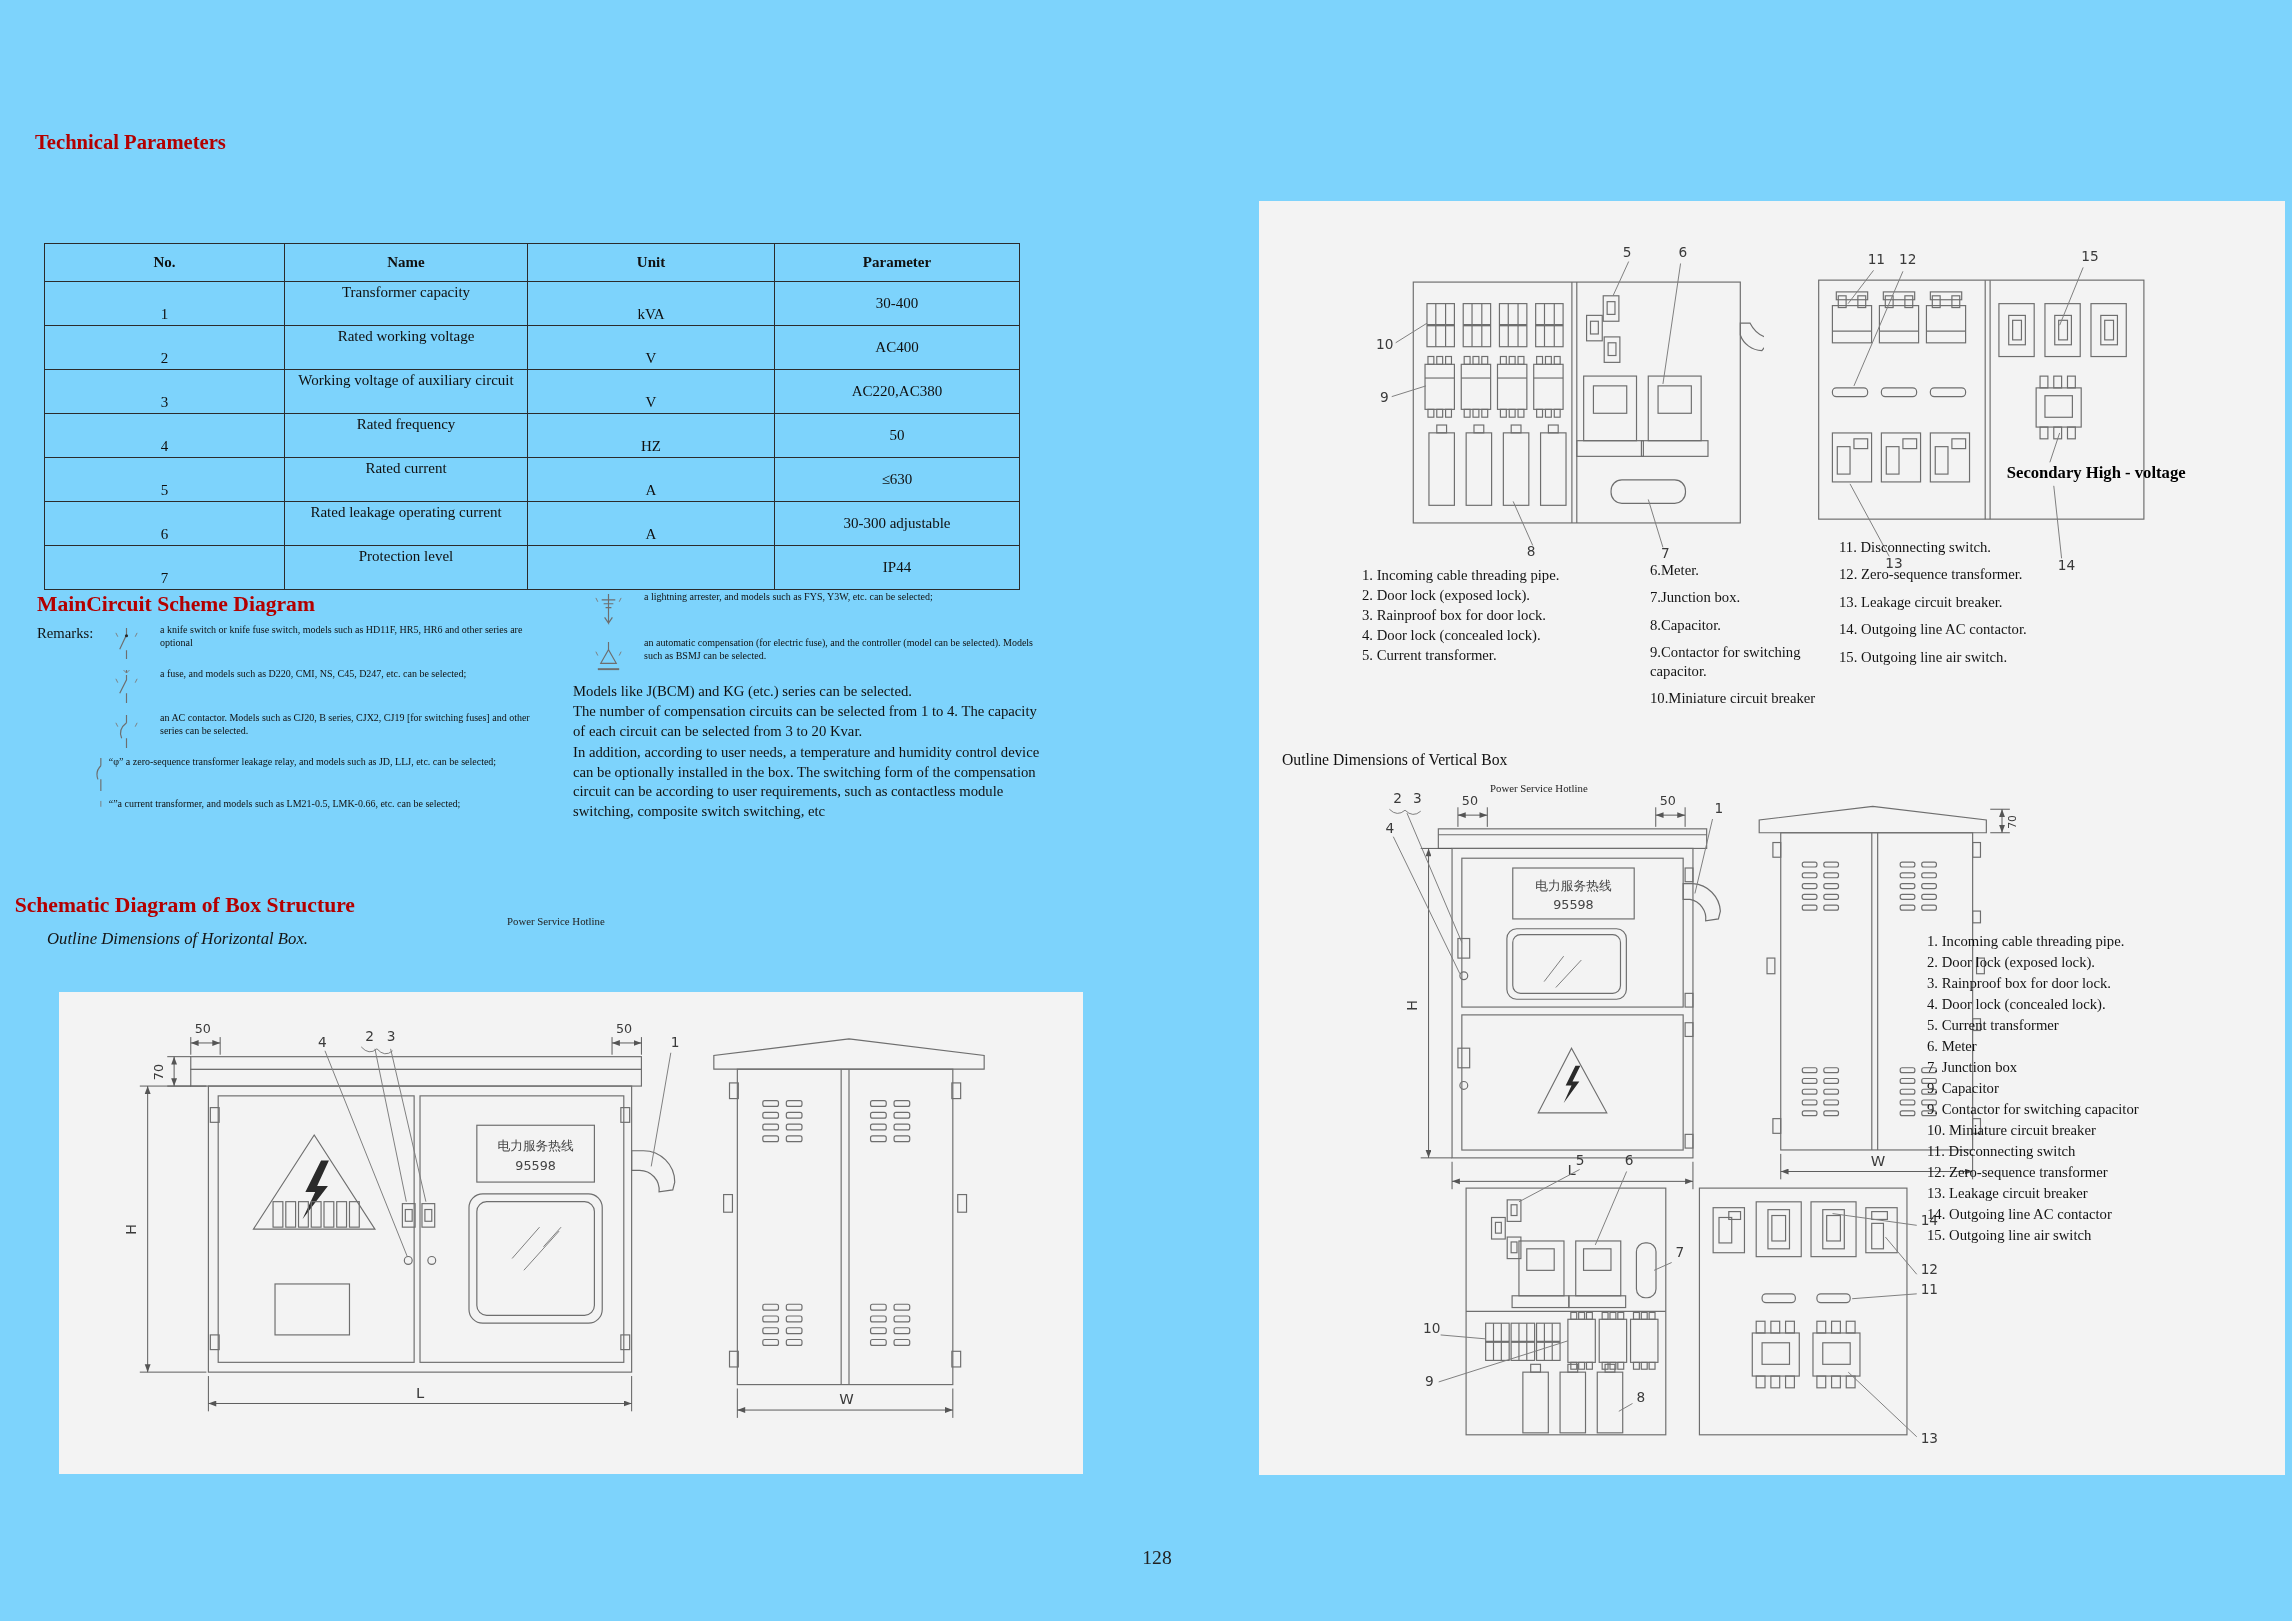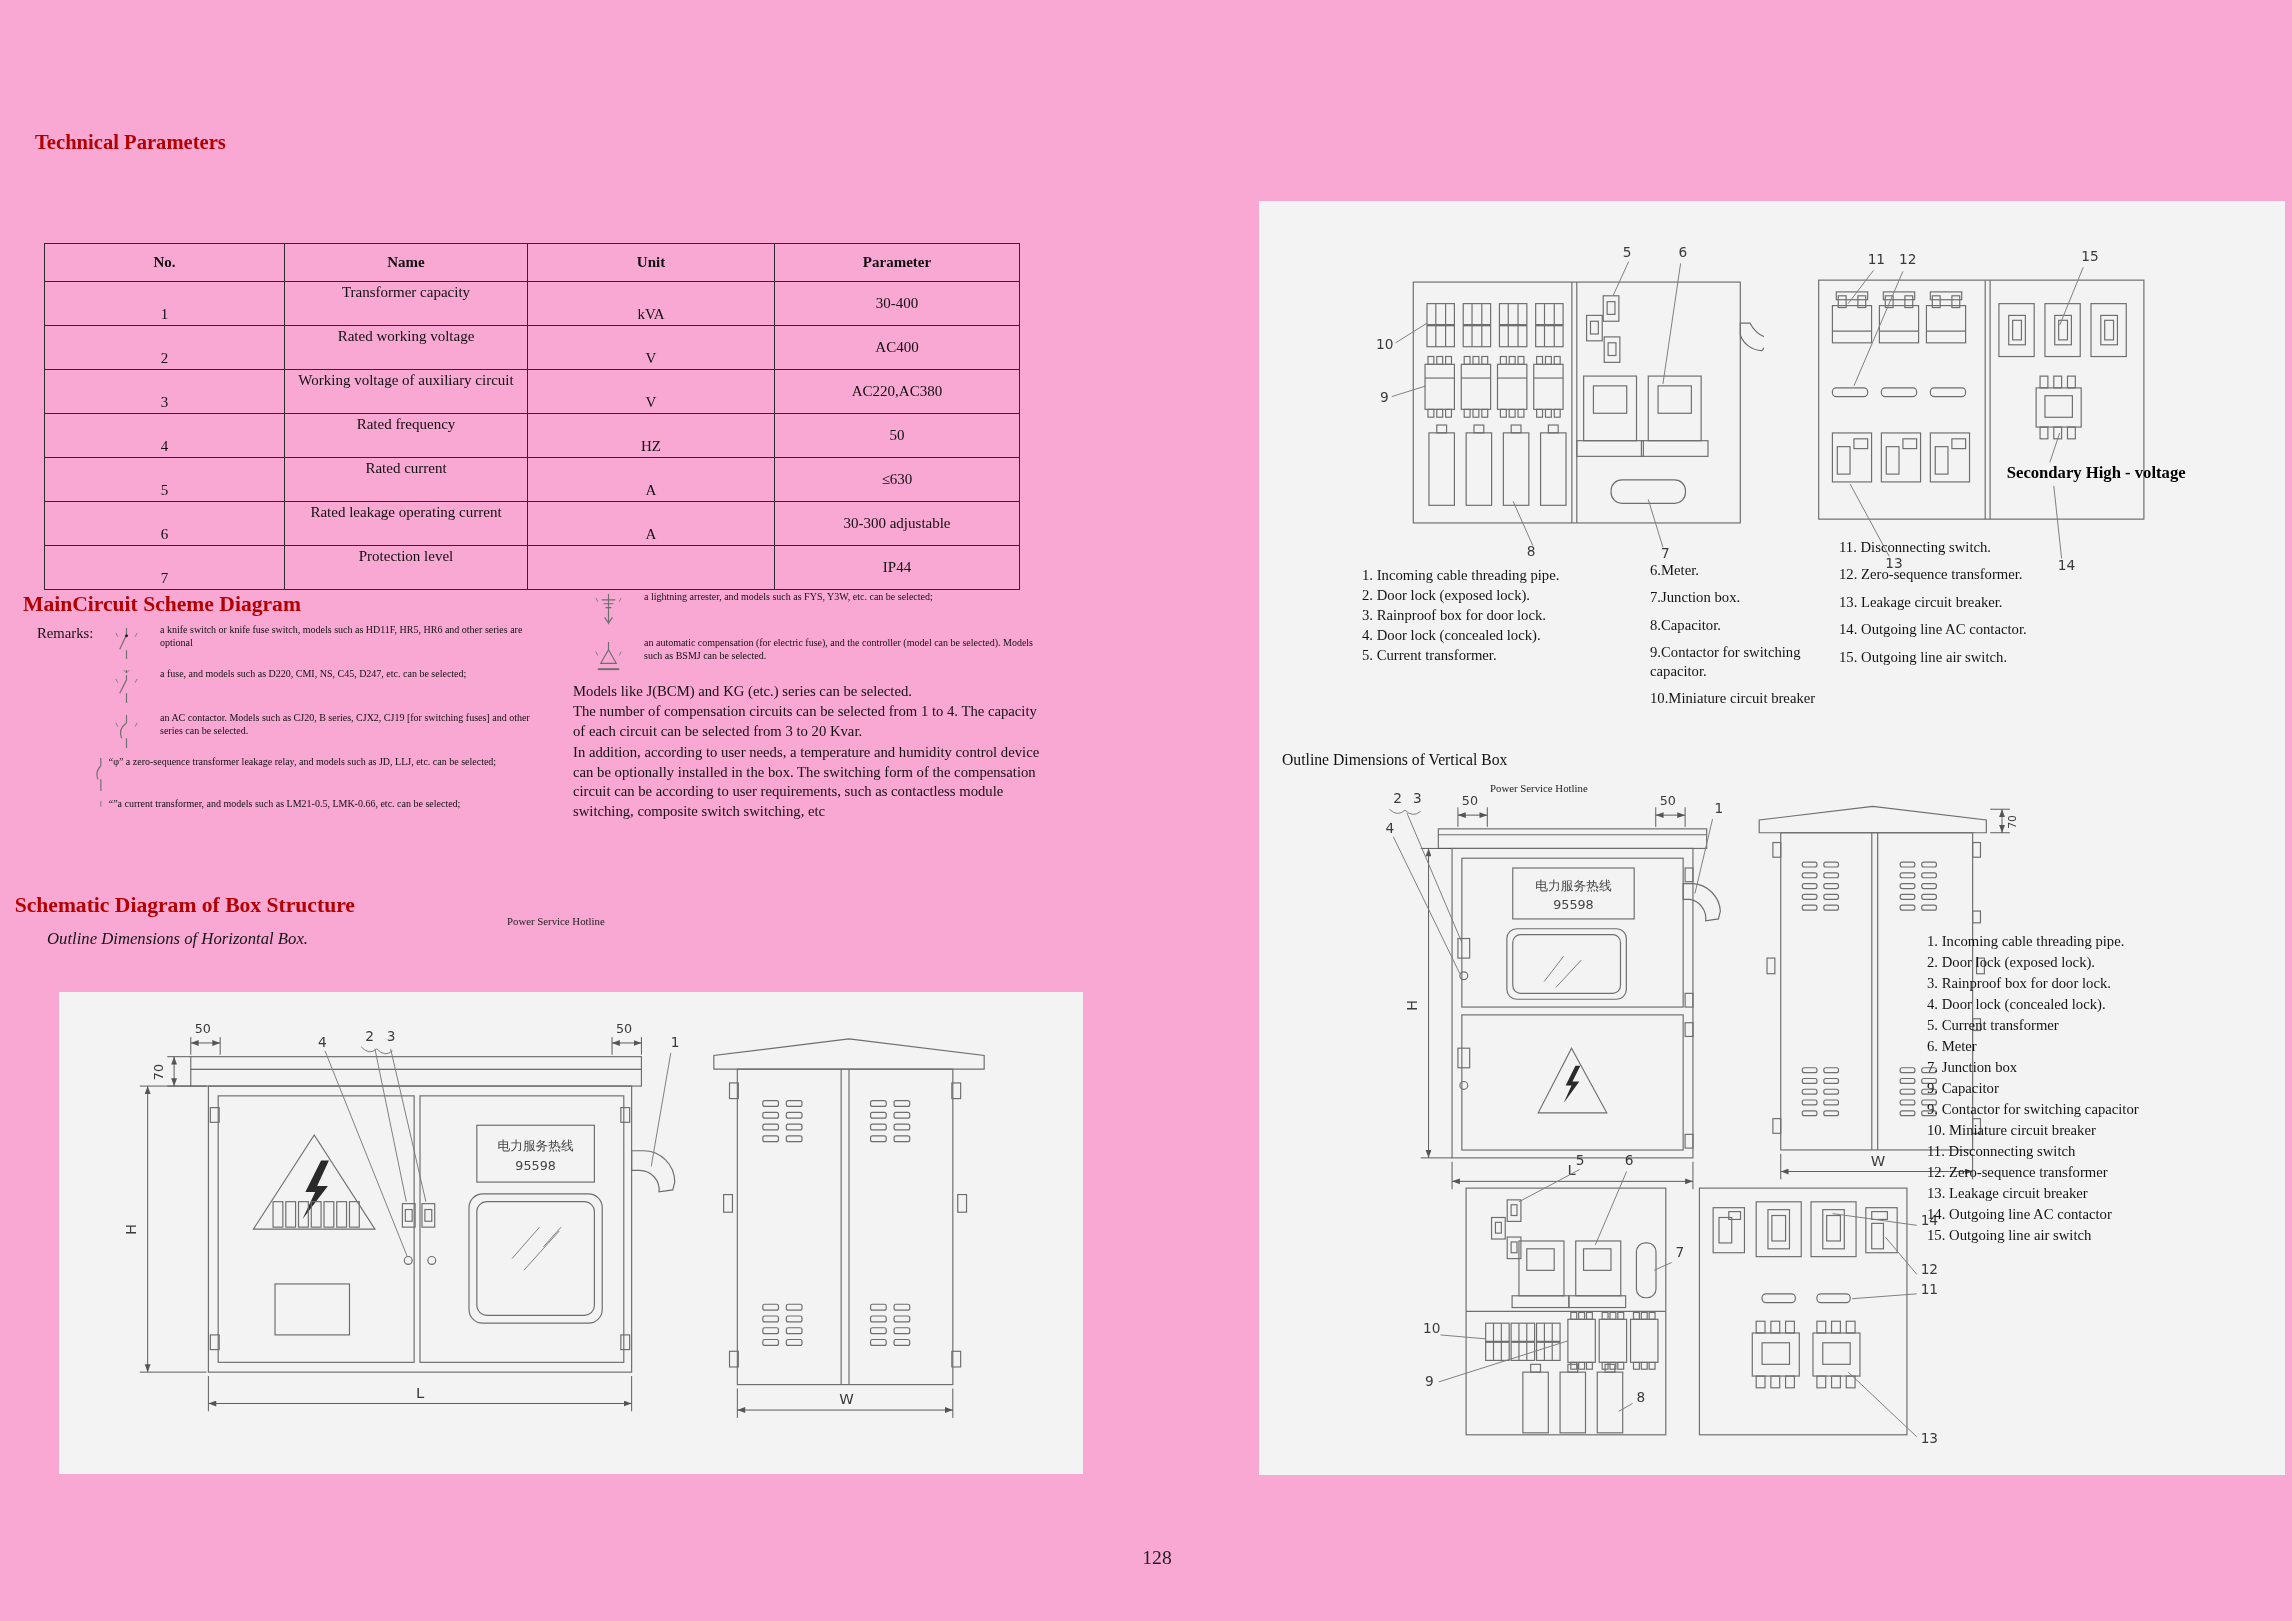--- a/index.html
+++ b/index.html
@@ -1,16 +1,16 @@
 <!DOCTYPE html>
 <html><head>
 <meta charset="utf-8">
 <style>
   html,body{margin:0;padding:0;background:#fff;}
-  .page{position:relative;width:2293px;height:1621px;background:#f9a8d4;
+  .page{position:relative;width:2293px;height:1621px;background:#7dd3fc;
         font-family:"Liberation Serif",serif;color:#111;overflow:hidden;}
   .abs{position:absolute;}
   .red-title{color:#b30000;font-weight:bold;font-family:"Liberation Serif",serif;}
   .panel{background:#f3f3f3;}
   
   .tp-table{position:absolute;border-collapse:collapse;table-layout:fixed;width:975px;
             font-size:15px;color:#101010;}
   .tp-table th,.tp-table td{border:1.6px solid #2b2b2b;text-align:center;padding:2px 5.9px;}
   .tp-table th{font-weight:bold;height:33px;vertical-align:middle;}
   .td-no{vertical-align:bottom;height:39px;}
@@ -115,21 +115,21 @@
       </tr>
       <tr>
         <td class="td-no">7</td>
         <td class="td-name">Protection level</td>
         <td class="td-unit"></td>
         <td class="td-param">IP44</td>
       </tr>
     </tbody>
   </table>
 
-  <div class="abs red-title" style="left:23px;top:592px;font-size:21.6px;">MainCircuit Scheme Diagram</div>
+  <div class="abs red-title" style="left:37px;top:592px;font-size:21.6px;">MainCircuit Scheme Diagram</div>
   <div class="abs" style="left:37px;top:625px;font-size:14.7px;">Remarks:</div>
 
   <div class="abs" style="left:93px;top:623px;width:461px;">
     <div class="sym-item">
       <span class="sym">
         <svg class="draw" width="29" height="37" viewBox="0 0 30 38">
             <path d="M15,3 v7 l-7,15 M15,26 v9"></path>
             <circle cx="15" cy="11" r="1.6" class="fillDark"></circle>
             <path class="thin" d="M4,8 l2,4 M26,8 l-2,4"></path>
           </svg>

